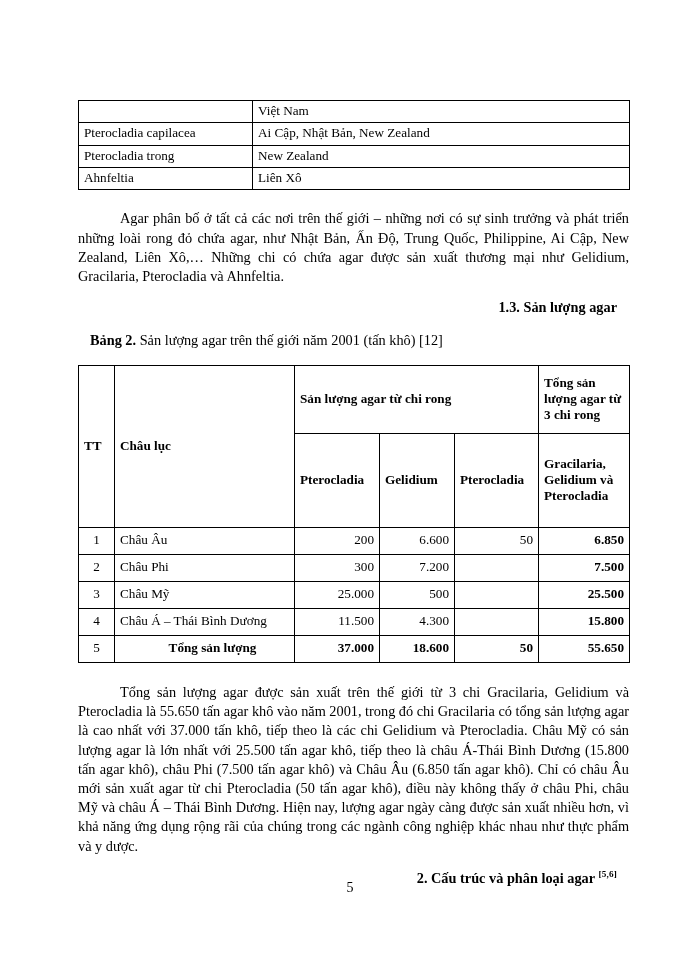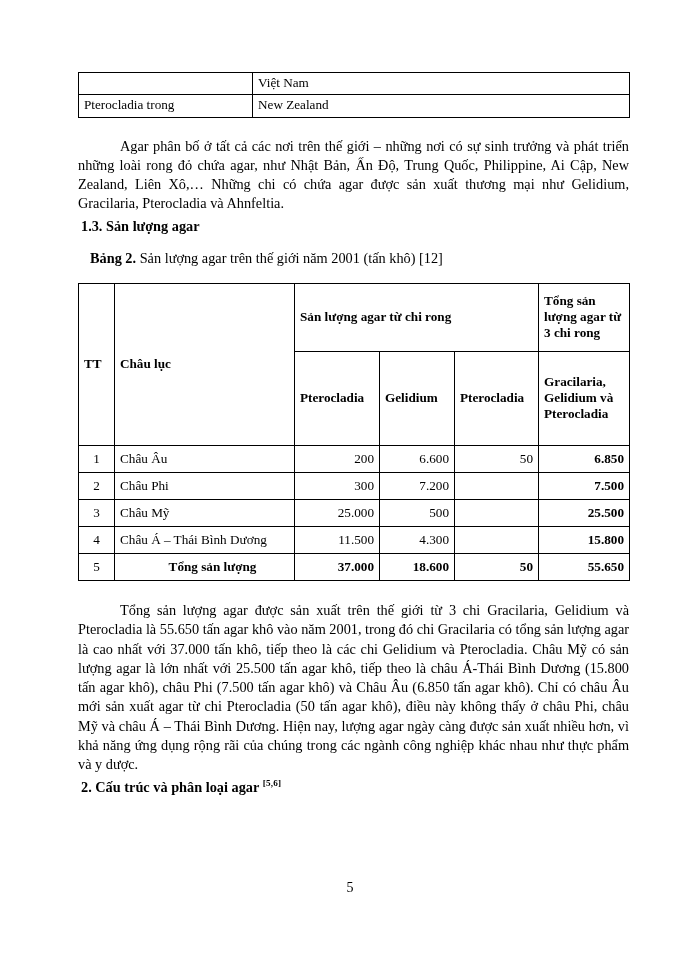--- a/index.html
+++ b/index.html
@@ -19,21 +19,21 @@
   .page {
     position: absolute;
     left: 0;
     top: 0;
     width: 700px;
     height: 960px;
   }
   .content {
     position: absolute;
     left: 78px;
-    top: 72px;
+    top: 100px;
     width: 551px;
   }
 
   
   table.tbl {
     border-collapse: collapse;
     width: 551px;
     table-layout: fixed;
   }
   table.tbl td, table.tbl th {
@@ -57,23 +57,23 @@
     margin: 0;
     -webkit-hyphens: none;
     hyphens: none;
   }
   .gap-after-t1 { height: 19px; }
   .gap-after-t2 { height: 20px; }
 
   h3.sec {
     font-size: 14.3px;
     font-weight: bold;
-    margin: 3px;
+    margin: 12px;
     line-height: 1.35;
-    text-align: left;
+    text-align: right;
   }
   h3.sec .sup {
     font-size: 9.2px;
     vertical-align: super;
     font-weight: bold;
     letter-spacing: 0.2px;
   }
 
   .caption {
     font-size: 14.3px;
@@ -140,22 +140,30 @@
       <colgroup>
           <col class="t1-c1">
           <col class="t1-c2">
         </colgroup>
       <tbody>
         <tr>
           <td></td>
           <td>Việt Nam</td>
         </tr>
         <tr>
+          <td>Pterocladia capilacea</td>
+          <td>Ai Cập, Nhật Bản, New Zealand</td>
+        </tr>
+        <tr>
           <td>Pterocladia trong</td>
           <td>New Zealand</td>
+        </tr>
+        <tr>
+          <td>Ahnfeltia</td>
+          <td>Liên Xô</td>
         </tr>
       </tbody>
     </table>
 
     <div class="gap-after-t1"></div>
 
     <p class="body">Agar phân bố ở tất cả các nơi trên thế giới – những nơi có sự sinh trưởng và phát triển những loài rong đỏ chứa agar, như Nhật Bản, Ấn Độ, Trung Quốc, Philippine, Ai Cập, New Zealand, Liên Xô,… Những chi có chứa agar được sản xuất thương mại như Gelidium, Gracilaria, Pterocladia và Ahnfeltia.</p>
 
     <h3 class="sec">1.3. Sản lượng agar</h3>
 

